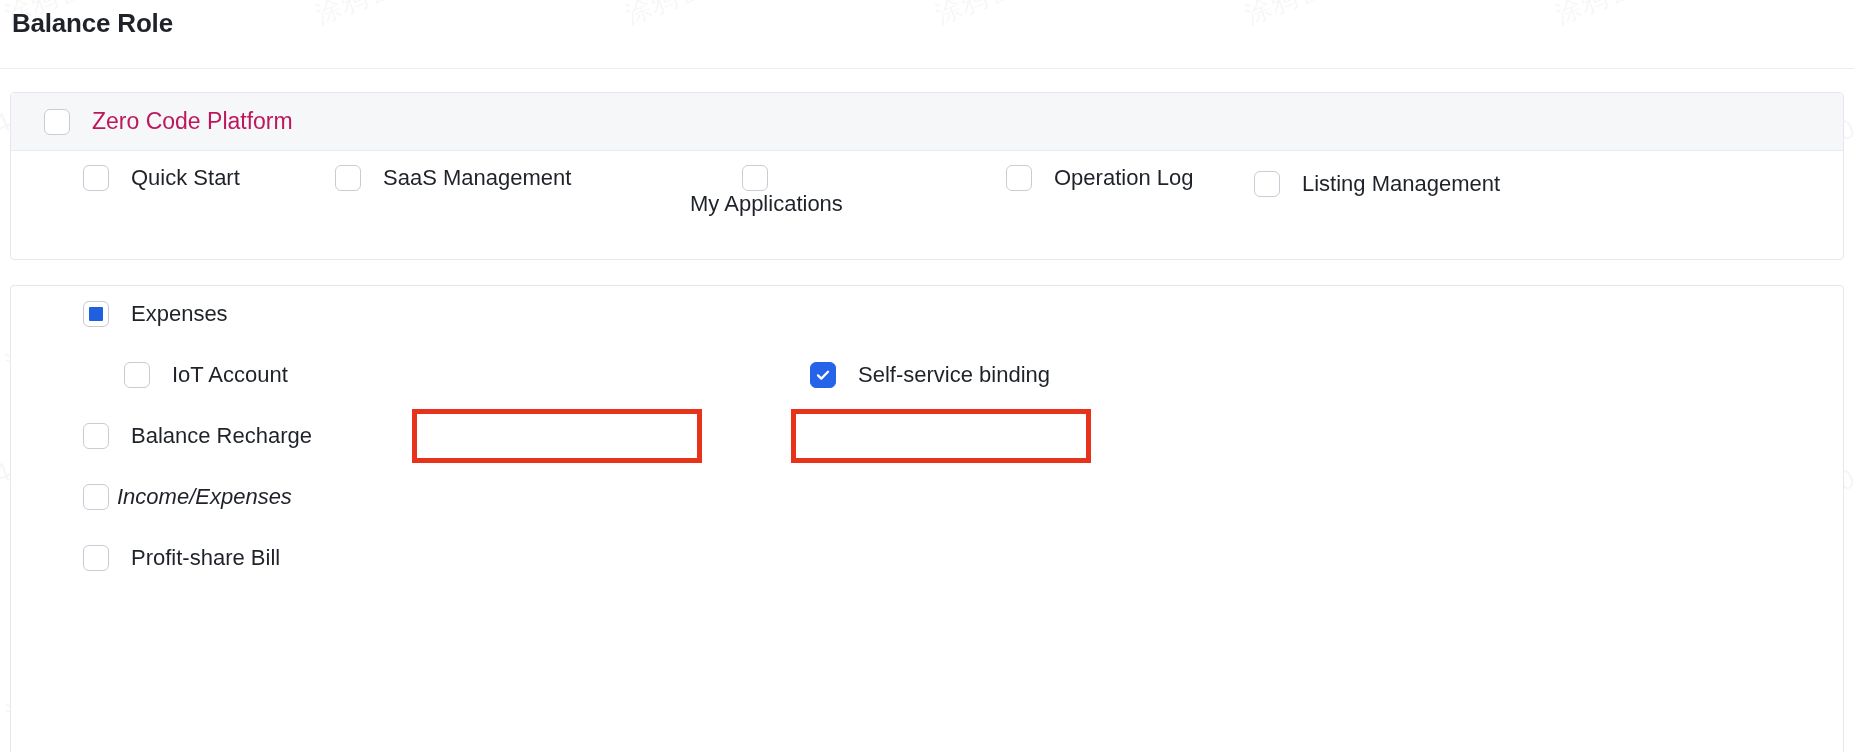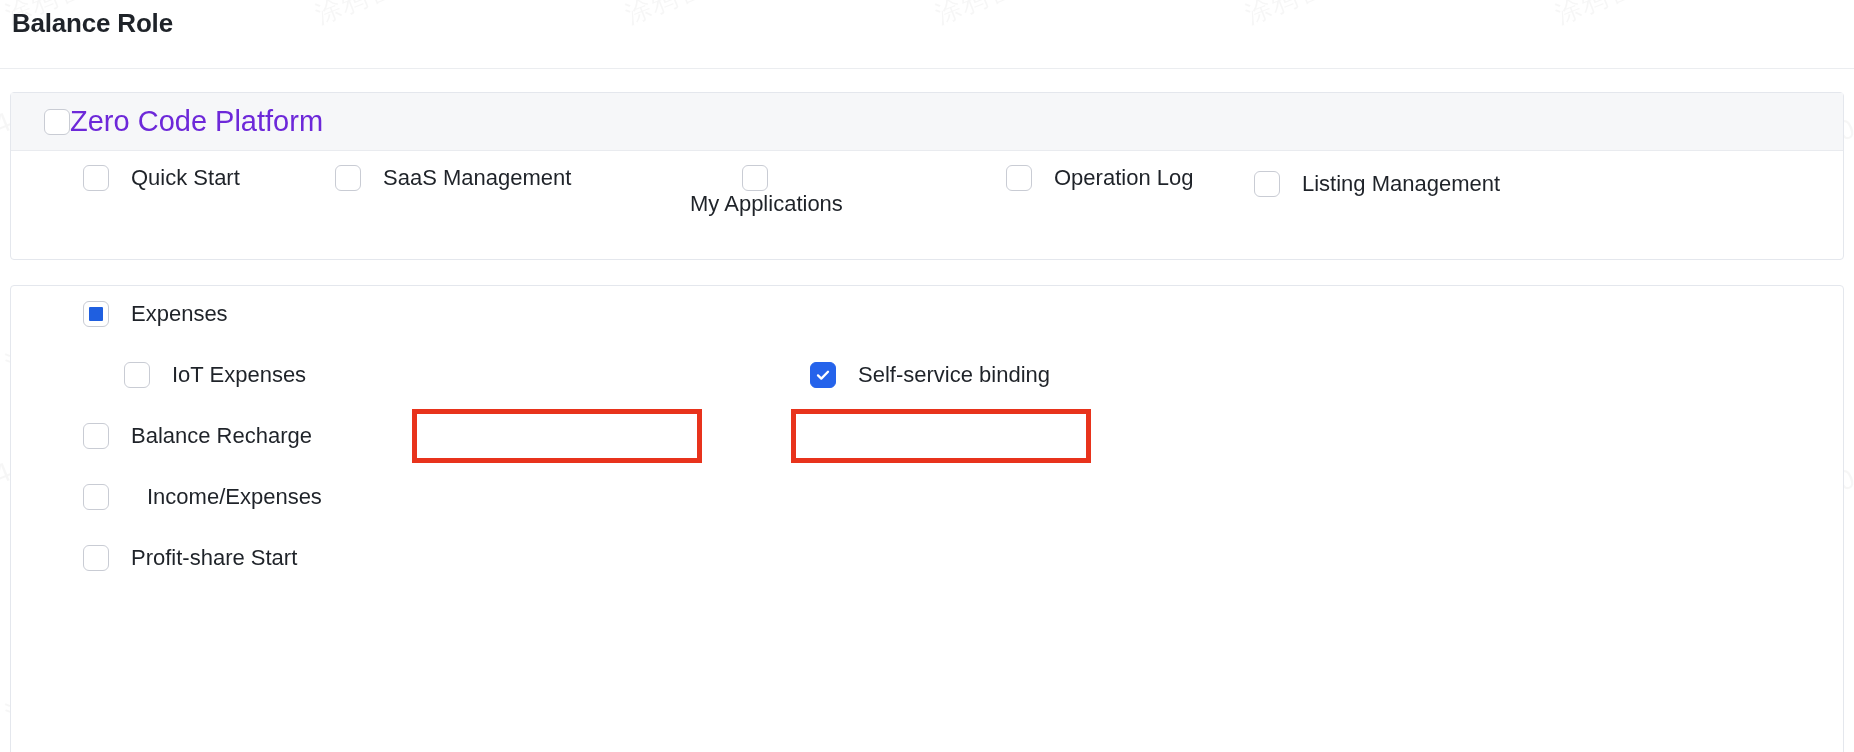--- a/index.html
+++ b/index.html
@@ -118,22 +118,23 @@
   }
   .cb.checked svg { display: block; }
 
   
   .row-label {
     font-size: 22px;
     color: #1f2329;
     white-space: nowrap;
   }
   .header-label {
-    font-size: 29px;
-    color: #6d28d9;
+    font-size: 23px;
+    color: #be185d;
+    margin-left: 22px;
     white-space: nowrap;
   }
 
   .opt {
     display: flex;
     align-items: center;
     position: absolute;
   }
   .opt .row-label { margin-left: 22px; }
 
@@ -244,46 +245,46 @@
 
     <div class="card-body" style="position:relative; height:500px;">
 
       <div class="tree-row" style="left:72px; top:15px;">
         <span class="cb indeterminate"></span>
         <span class="row-label" style="margin-left:22px;">Expenses</span>
       </div>
 
       <div class="tree-row" style="left:113px; top:76px;">
         <span class="cb unchecked"></span>
-        <span class="row-label" style="margin-left:22px;">IoT Expenses</span>
+        <span class="row-label" style="margin-left:22px;">IoT Account</span>
       </div>
 
 
       <div class="tree-row" style="left:72px; top:137px;">
         <span class="cb unchecked"></span>
         <span class="row-label" style="margin-left:22px;">Balance Recharge</span>
       </div>
 
       <div class="tree-row" style="left:799px; top:76px;">
         <span class="cb checked">
           <svg width="16" height="16" viewBox="0 0 16 16" aria-hidden="true">
             <path d="M3 8.4 L6.3 11.6 L13 4.8" fill="none" stroke="#ffffff" stroke-width="2.3" stroke-linecap="round" stroke-linejoin="round"></path>
           </svg>
         </span>
         <span class="row-label" style="margin-left:22px;">Self-service binding</span>
       </div>
 
       <div class="tree-row" style="left:72px; top:198px;">
         <span class="cb unchecked"></span>
-        <span class="row-label" style="margin-left:38px;">Income/Expenses</span>
+        <span class="row-label" style="margin-left:8px;font-style:italic;">Income/Expenses</span>
       </div>
 
       <div class="tree-row" style="left:72px; top:259px;">
         <span class="cb unchecked"></span>
-        <span class="row-label" style="margin-left:22px;">Profit-share Start</span>
+        <span class="row-label" style="margin-left:22px;">Profit-share Bill</span>
       </div>
 
     </div>
   </div>
 
   <div class="annot" style="left:412px; top:409px; width:290px; height:54px;"></div>
 
   <div class="annot" style="left:791px; top:409px; width:300px; height:54px;"></div>
 
 </div>

